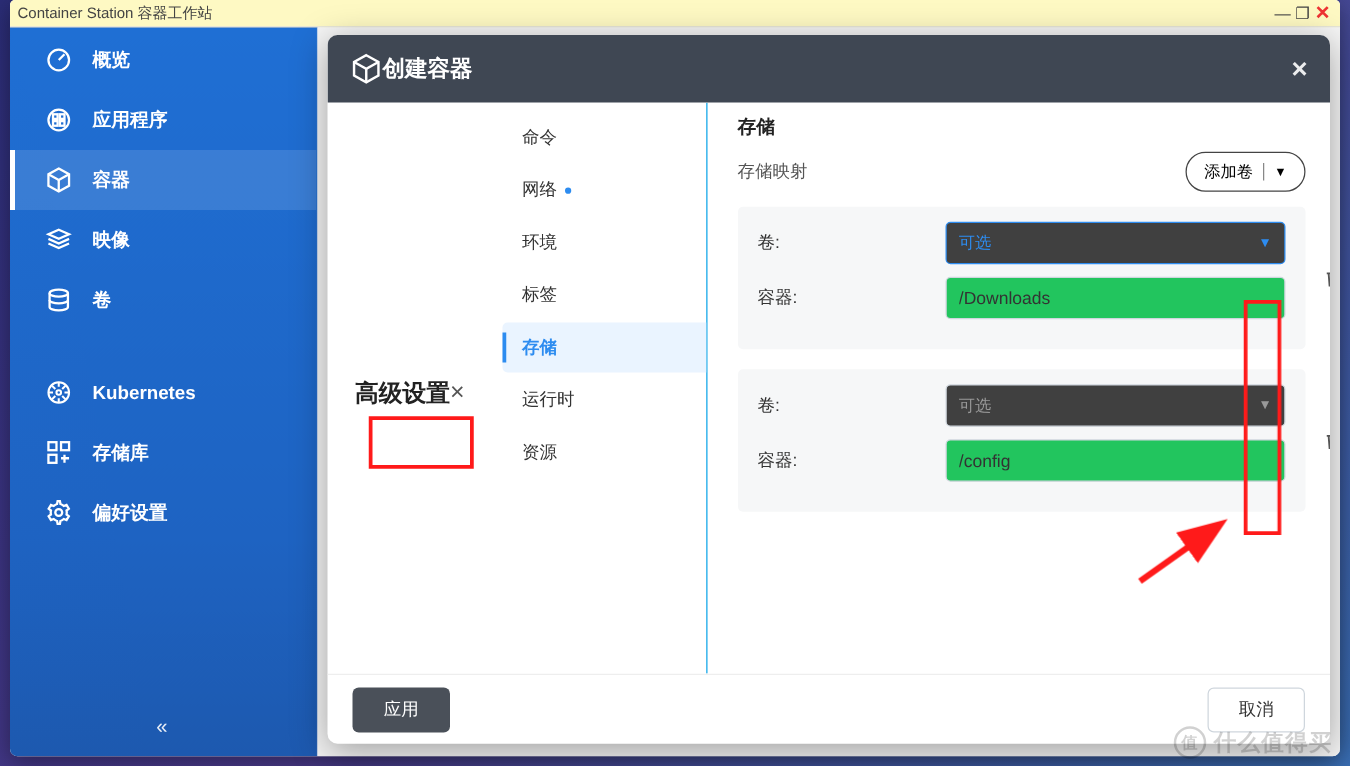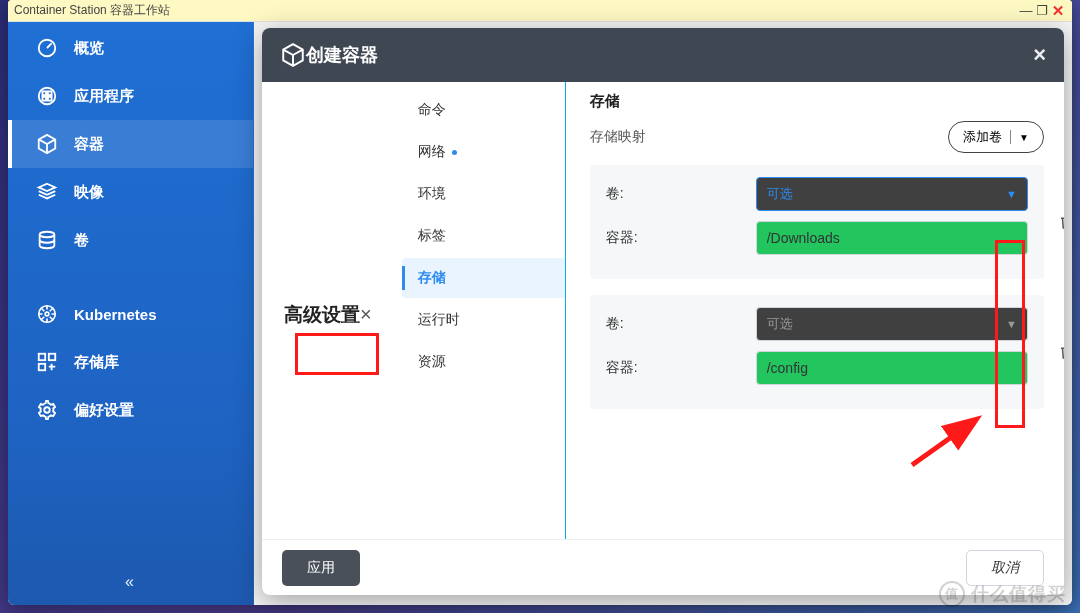--- a/index.html
+++ b/index.html
@@ -67,21 +67,21 @@
   .vol-row .control { flex:1; }
   .select { width:100%; height:34px; border:1px solid #cfd6dd; border-radius:4px; background:#404040; padding:0 30px 0 10px; font-size:13px; color:#999; position:relative; display:flex; align-items:center; }
   .select.active { border-color:#2d8cf0; color:#2d8cf0; }
   .select .arrow { position:absolute; right:10px; font-size:11px; }
   .text-input { width:100%; height:34px; border:1px solid #cfd6dd; border-radius:4px; background:#22c55e; padding:0 10px; font-size:14px; color:#333; }
   .trash { position:absolute; right:-32px; top:50%; transform:translateY(-50%); color:#555; cursor:pointer; }
 
   .modal-footer { height:56px; border-top:1px solid #eee; display:flex; align-items:center; justify-content:space-between; gap:12px; padding:0 20px; }
   .btn { min-width:78px; height:36px; border-radius:5px; font-size:14px; display:flex; align-items:center; justify-content:center; cursor:pointer; }
   .btn.primary { background:#4a5059; color:#fff; }
-  .btn.secondary { background:#fff; color:#333; border:1px solid #cfd6dd;font-style:italic; }
+  .btn.secondary { background:#fff; color:#333; border:1px solid #cfd6dd; }
 
   
   .hl { position:absolute; border:3px solid #ff1a1a; pointer-events:none; }
 
   .watermark { position:absolute; right:14px; bottom:6px; font-size:18px; font-weight:900; color:rgba(0,0,0,.18); letter-spacing:1px; display:flex; align-items:center; gap:6px; }
   .watermark .circ { width:26px; height:26px; border-radius:50%; border:2px solid rgba(0,0,0,.18); display:flex; align-items:center; justify-content:center; font-size:13px; }
 
   svg { display:block; }
 
   

